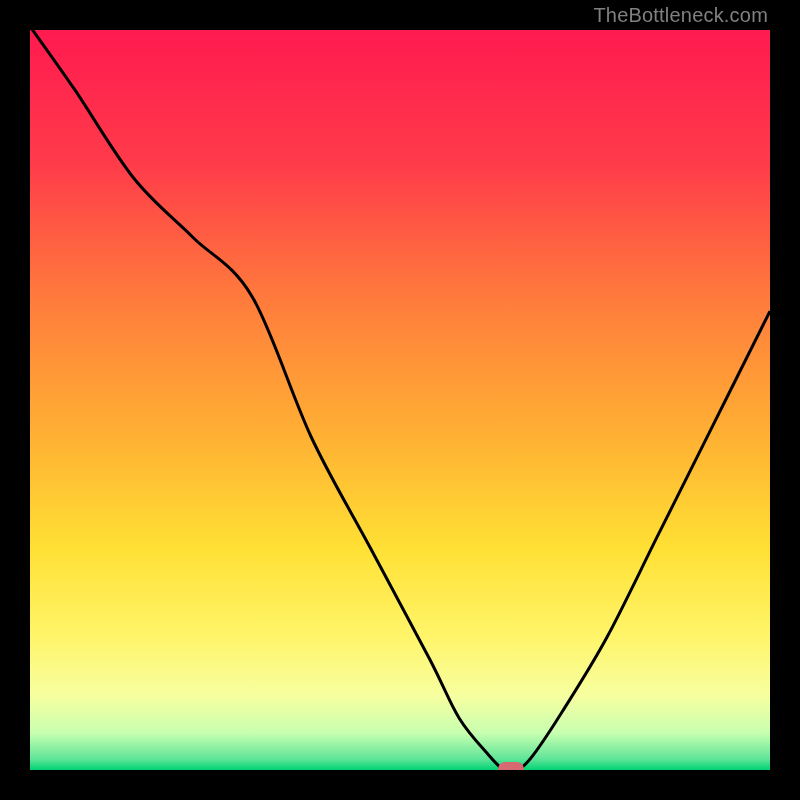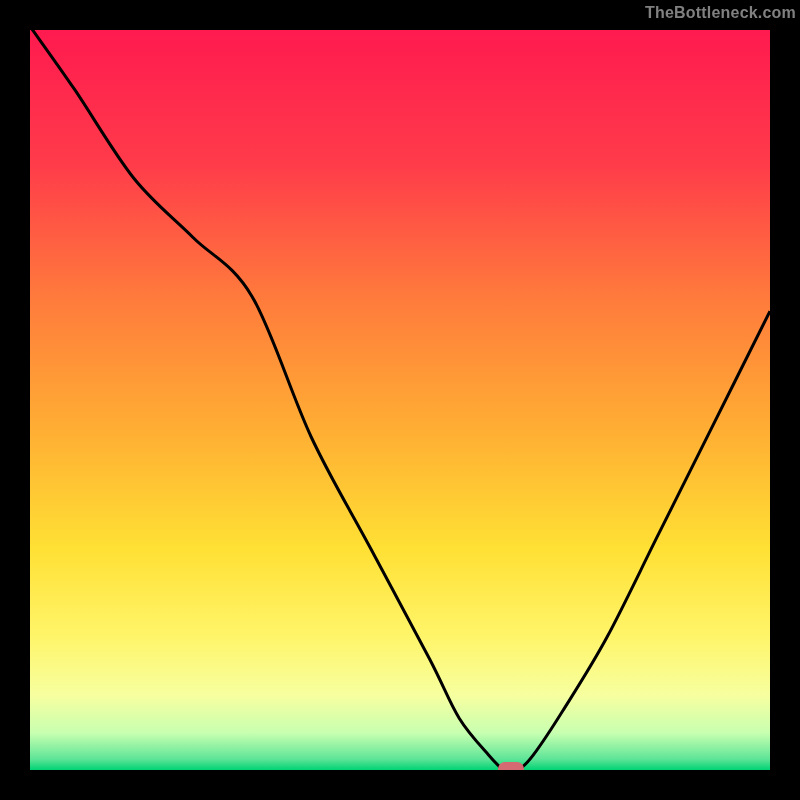--- a/index.html
+++ b/index.html
@@ -13,24 +13,24 @@
   }
   .frame {
     position: relative;
     width: 800px;
     height: 800px;
     background: #000;
   }
   .watermark {
     position: absolute;
     top: 4px;
-    right: 4px;
+    right: 32px;
     color: #808080;
-    font-size: 16px;
-    font-weight: 700;
+    font-size: 20px;
+    font-weight: 400;
     letter-spacing: 0.2px;
     z-index: 30;
   }
   .plot {
     position: absolute;
     left: 30px;
     top: 30px;
     width: 740px;
     height: 740px;
   }

